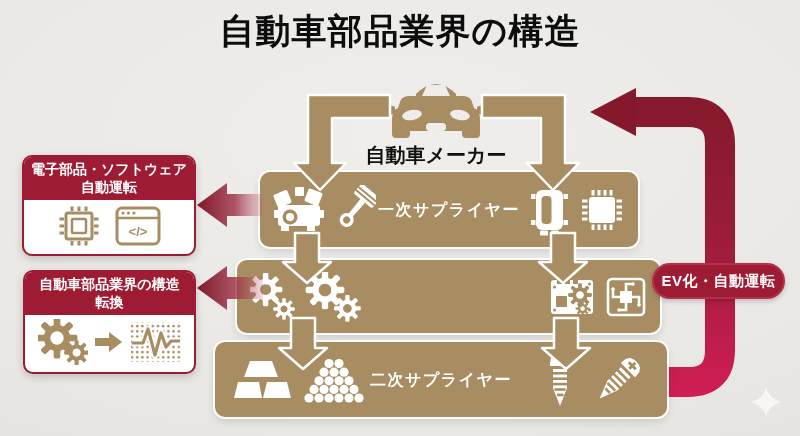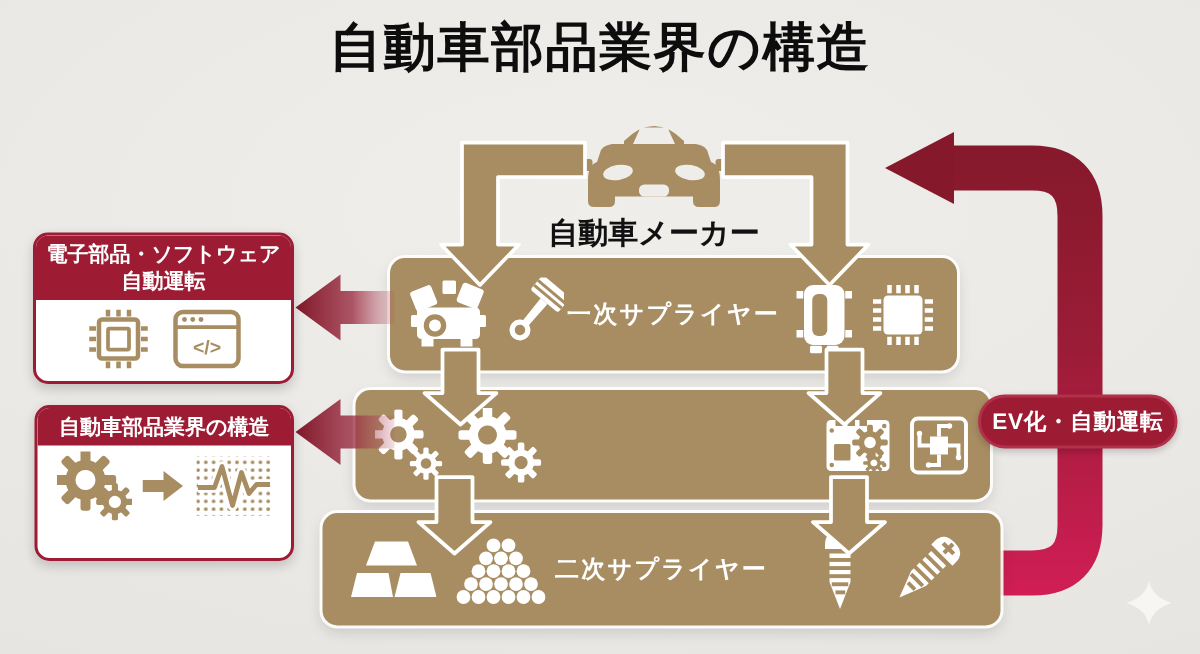--- a/index.html
+++ b/index.html
@@ -322,20 +322,21 @@
         <circle cx="13.5" cy="7" r="1.6" fill="#A78D61"></circle>
         <circle cx="19" cy="7" r="1.6" fill="#A78D61"></circle>
         <text x="23" y="30" text-anchor="middle" font-size="13" font-weight="bold" fill="#A78D61" font-family="Liberation Sans, sans-serif">&lt;/&gt;</text>
       </svg>
     </div>
   </div>
 
   <div class="callout" style="left:23px;top:270px;width:169px;height:100px">
     <div class="co-head">
       <div>自動車部品業界の構造</div>
+      <div>転換</div>
     </div>
     <div class="co-body" style="gap:7px">
       <svg width="50" height="46">
         <use href="#gearshape" fill="#A78D61" transform="translate(0,0) scale(0.95)"></use>
         <use href="#gearshape" fill="#A78D61" transform="translate(27,22) scale(0.58)"></use>
       </svg>
       <svg width="28" height="24">
         <polygon points="0,8 14,8 14,2 27,12 14,22 14,16 0,16" fill="#A78D61"></polygon>
       </svg>
       <svg width="52" height="46">

